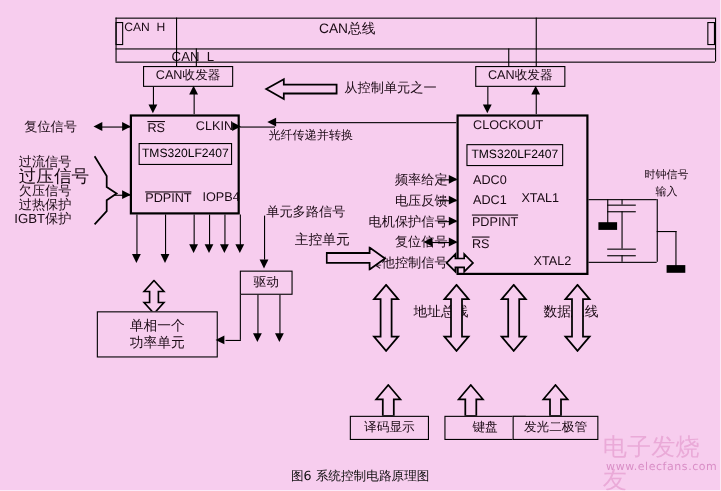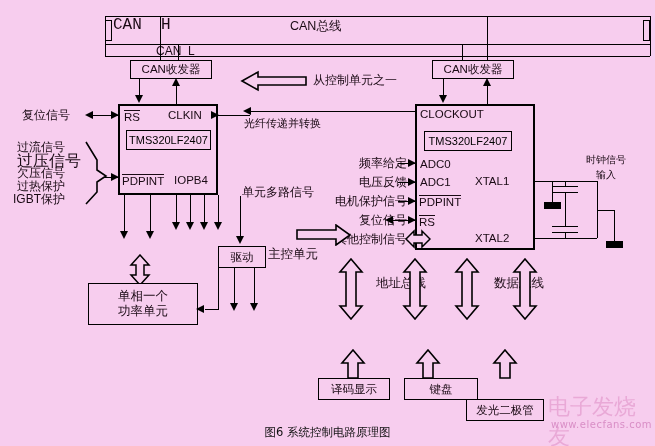--- a/index.html
+++ b/index.html
@@ -89,39 +89,40 @@
     display: flex; align-items: center; justify-content: center;
     font-size: 11px;
     background: #f7cdee;
     white-space: pre;
   }
   .pin {
     position: absolute;
     font-size: 11.5px;
     white-space: pre;
     color: #1a0a14;
+    margin-left: 10px;
   }
 </style>
 </head>
 <body>
 
 <div id="root">
 
   <div class="hline" style="left:105px; top:16px; width:545px;"></div>
   <div class="hline" style="left:105px; top:44px; width:545px;"></div>
   <div class="hline" style="left:105px; top:56px; width:545px;"></div>
 
   <div class="res" style="left:105px; top:20px; width:7px; height:21px;"></div>
 
   <div class="res" style="left:643px; top:20px; width:7px; height:21px;"></div>
 
   <div class="vline" style="left:105px; top:16px; height:40px;"></div>
   <div class="vline" style="left:650px; top:16px; height:40px;"></div>
 
-  <div class="lbl" style="left:113px; top:19px; font-size:16px;font-family:Liberation Mono, monospace;">CAN  H</div>
+  <div class="lbl" style="left:113px; top:19px; font-size:11px;">CAN  H</div>
   <div class="lbl" style="left:113px; top:45px; font-size:12px;margin-left:43px;">CAN  L</div>
   <div class="lbl" style="left:290px; top:20px; font-size:12.5px;">CAN总线</div>
 
   <div class="vline" style="left:160px; top:16px; height:44px;"></div>
 
   <div class="vline" style="left:178px; top:44px; height:16px;"></div>
 
   <div class="box" style="left:130px; top:60px; width:82px; height:19px;">CAN收发器</div>
 
   <div class="vline" style="left:139px; top:79px; height:17px;"></div>
@@ -223,21 +224,21 @@
   <div class="ar ar-l" style="left:243px; top:106.5px;"></div>
 
   <div class="box heavy" style="left:415px; top:104px; width:120px; height:146px;"></div>
   <div class="dsp-inner" style="left:424px; top:131px; width:88px; height:20px;">TMS320LF2407</div>
 
   <div class="pin" style="left:420px; top:108px;">CLOCKOUT</div>
   <div class="pin" style="left:420px; top:158px;">ADC0</div>
   <div class="pin" style="left:420px; top:176px;">ADC1</div>
   <div class="pin" style="left:419px; top:195px;"><span class="ovl">PDPINT</span></div>
   <div class="pin" style="left:419px; top:215px;"><span class="ovl">RS</span></div>
-  <div class="pin" style="left:475px; top:175px;text-align:right;">XTAL1</div>
+  <div class="pin" style="left:464px; top:175px;text-align:right;">XTAL1</div>
   <div class="pin" style="left:475px; top:232px;">XTAL2</div>
 
   <div class="lbl r" style="left:333px; top:157px; width:74px; font-size:12px;">频率给定</div>
   <div class="hline" style="left:398px; top:163px; width:17px;"></div>
   <div class="ar ar-r" style="left:408px; top:158.5px;"></div>
 
   <div class="lbl r" style="left:333px; top:176px; width:74px; font-size:12px;">电压反馈</div>
   <div class="hline" style="left:398px; top:182px; width:17px;"></div>
   <div class="ar ar-r" style="left:408px; top:177.5px;"></div>
 
@@ -250,21 +251,21 @@
   <div class="ar ar-l" style="left:385px; top:215.5px;"></div>
   <div class="ar ar-r" style="left:408px; top:215.5px;"></div>
 
   <div class="lbl r" style="left:318px; top:233px; width:89px; font-size:12px;">其他控制信号</div>
   <div class="blockarrow" style="left:405px; top:228px;">
     <svg width="26" height="22" viewBox="0 0 26 22">
       <polygon points="1,11 9,3 9,7 17,7 17,3 25,11 17,19 17,15 9,15 9,19" fill="#f7cdee" stroke="#000" stroke-width="1.5" stroke-linejoin="miter"></polygon>
     </svg>
   </div>
 
-  <div class="lbl" style="left:268px; top:212px; font-size:12.5px;margin-top:36px;">主控单元</div>
+  <div class="lbl" style="left:268px; top:212px; font-size:12.5px;">主控单元</div>
   <div class="blockarrow" style="left:296px; top:224px;">
     <svg width="56" height="22" viewBox="0 0 56 22">
       <polygon points="1,6 40,6 40,1 54,11 40,21 40,15 1,15" fill="#f7cdee" stroke="#000" stroke-width="1.6" stroke-linejoin="miter"></polygon>
     </svg>
   </div>
 
   <div class="hline" style="left:535px; top:181px; width:62px;"></div>
 
   <div class="hline" style="left:535px; top:238px; width:62px;"></div>
 
@@ -326,20 +327,20 @@
     </svg>
   </div>
   <div class="blockarrow" style="left:492px; top:349px;">
     <svg width="26" height="30" viewBox="0 0 26 30">
       <polygon points="13,1 24,14 18,14 18,29 8,29 8,14 2,14" fill="#f7cdee" stroke="#000" stroke-width="1.6" stroke-linejoin="miter"></polygon>
     </svg>
   </div>
 
   <div class="box" style="left:318px; top:378px; width:72px; height:22px;">译码显示</div>
   <div class="box" style="left:404px; top:378px; width:74px; height:22px;">键盘</div>
-  <div class="box" style="left:466px; top:378px; width:78px; height:22px;margin-top:21px;">发光二极管</div>
+  <div class="box" style="left:466px; top:378px; width:78px; height:22px;">发光二极管</div>
 
   <div class="wm wm-cn" style="left:548px; top:392px;">电子发烧友</div>
   <div class="wm wm-url" style="left:551px; top:419px;">www.elecfans.com</div>
 
   <div id="caption" style="top:425px;">图6  系统控制电路原理图</div>
 
 </div>
 
 </body></html>

